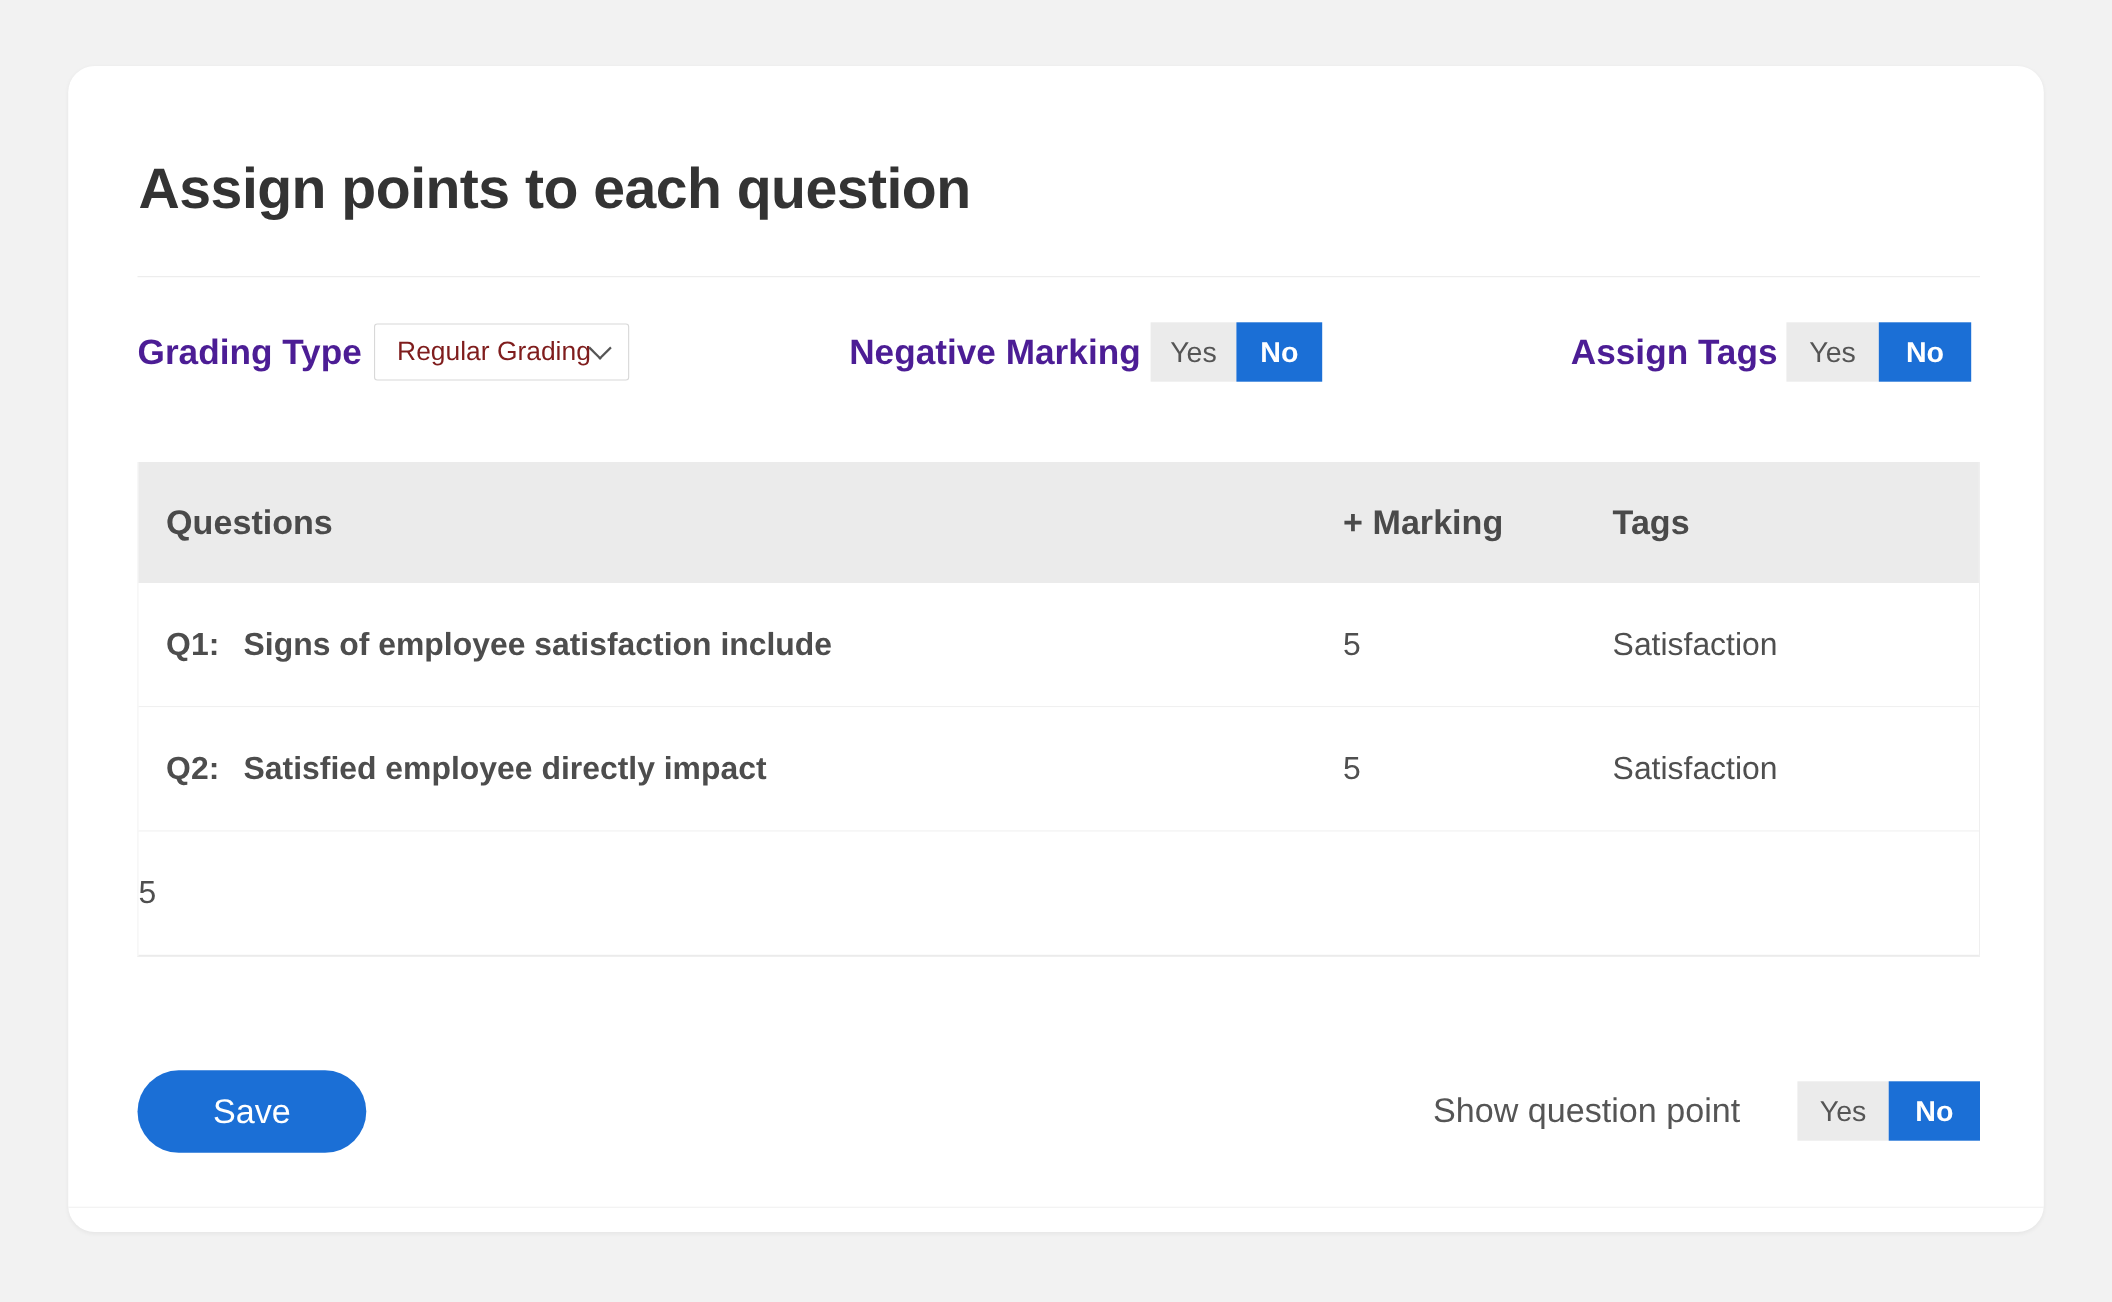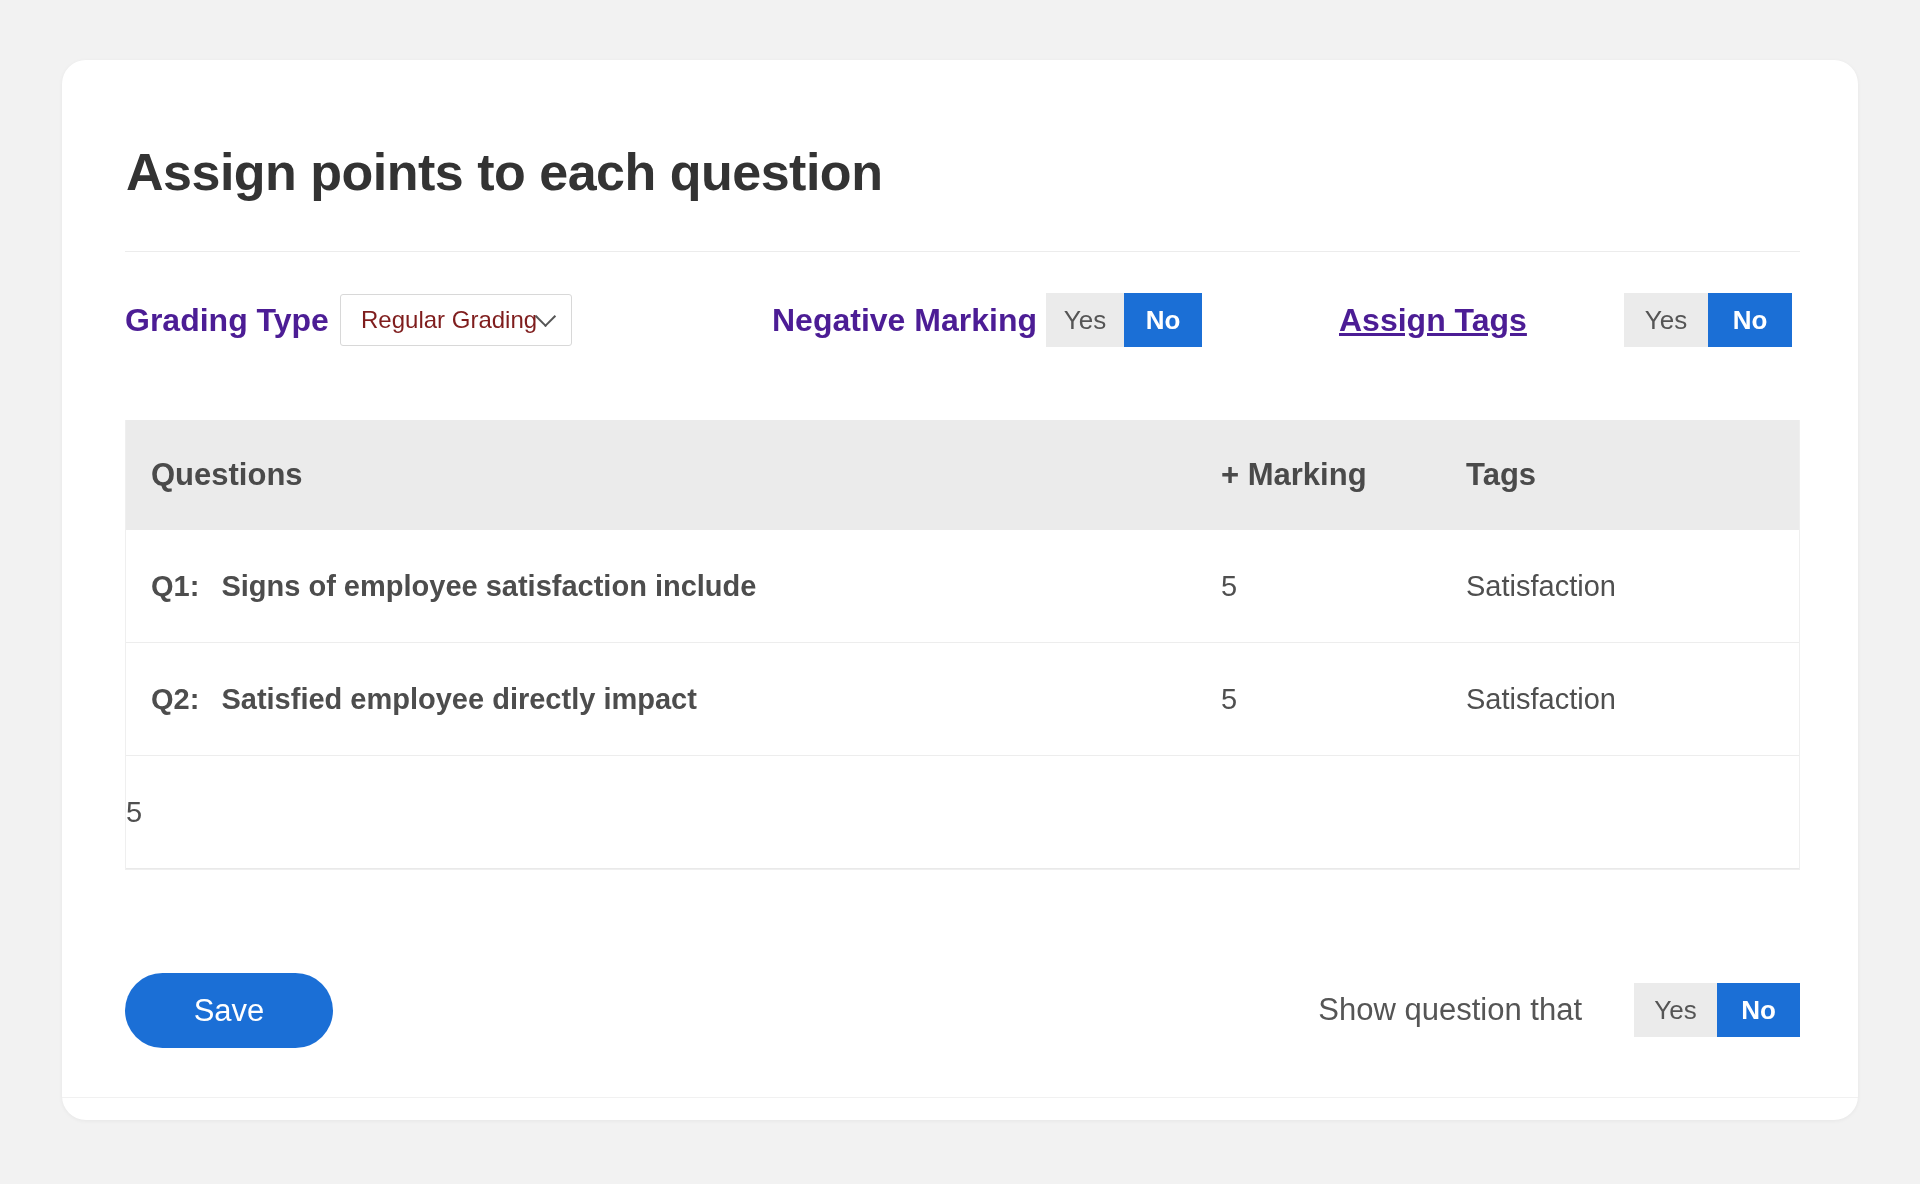--- a/index.html
+++ b/index.html
@@ -26,21 +26,21 @@
     width:1675px; height:1px; background:#ececec;
   }
 
   
   .ctrl-label {
     position:absolute; top:233px; height:54px; line-height:54px;
     font-size:32px; font-weight:bold; color:#4c1d95;
   }
   .lbl-grading { left:63px; }
   .lbl-negative { left:710px; }
-  .lbl-tags { left:1277px;text-decoration:underline; }
+  .lbl-tags { left:1366px; }
 
   .dropdown {
     position:absolute; left:278px; top:234px;
     width:232px; height:52px;
     border:1px solid #d8d8d8; border-radius:3px; background:#fff;
     display:flex; align-items:center; padding:0 18px 0 20px;
     cursor:pointer;
   }
   .dropdown-value { font-size:24px; color:#7f1d1d; flex:1; }
   .chevron {
@@ -152,20 +152,20 @@
       <div class="cell-tag">Satisfaction</div>
     </div>
 
     <div class="trow">
       <div class="cell-pts">5</div>
     </div>
   </div>
 
   <button class="save-btn">Save</button>
 
-  <div class="show-point-label">Show question that</div>
+  <div class="show-point-label">Show question point</div>
   <div class="toggle tgl-showpoint">
     <span class="seg seg-off">Yes</span>
     <span class="seg seg-on">No</span>
   </div>
 
   <div class="footer-divider"></div>
 </div>
 
 </body></html>

